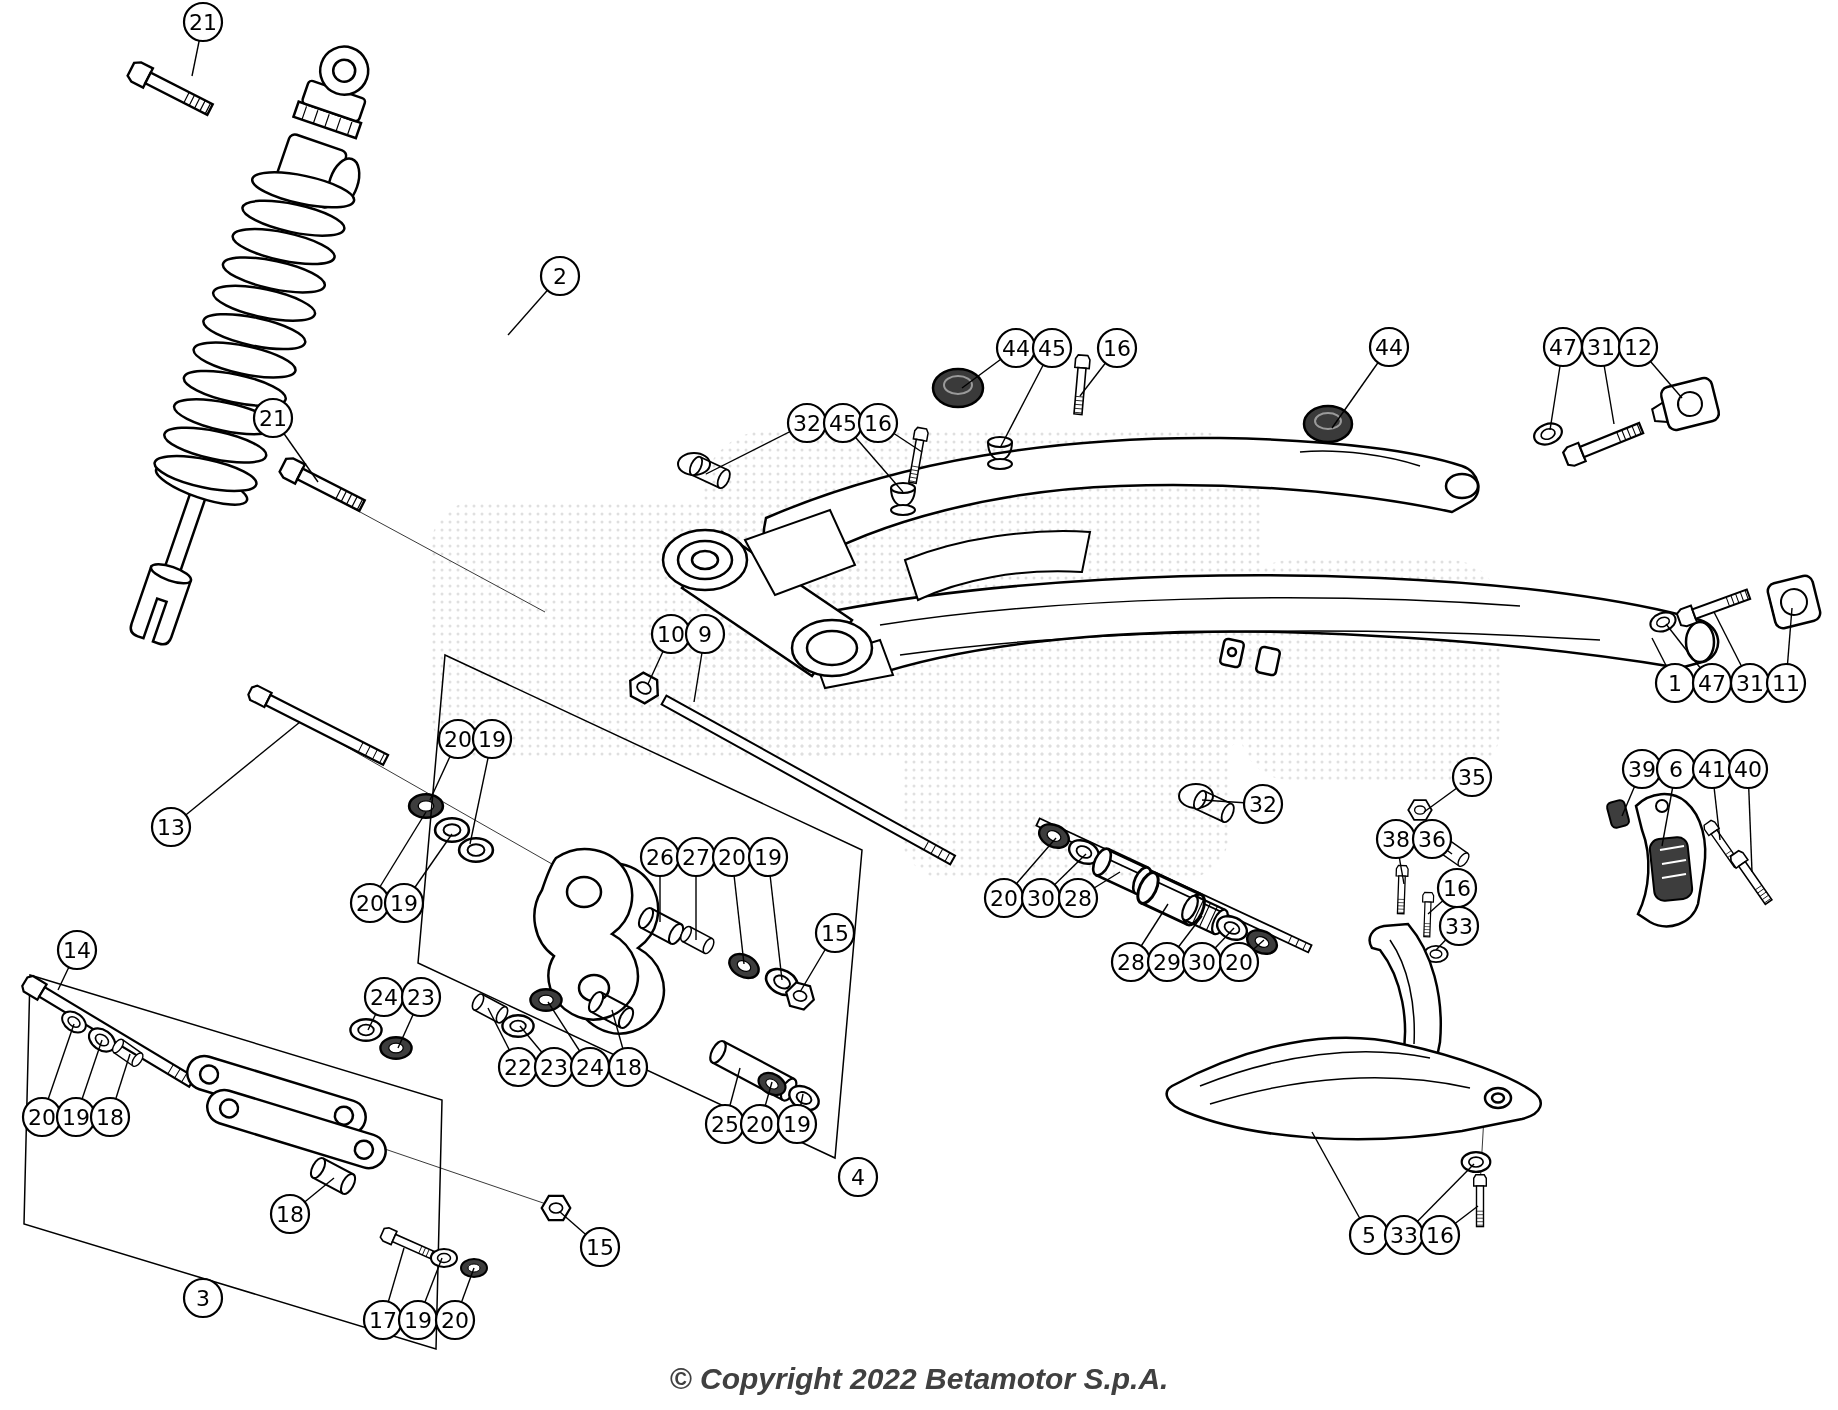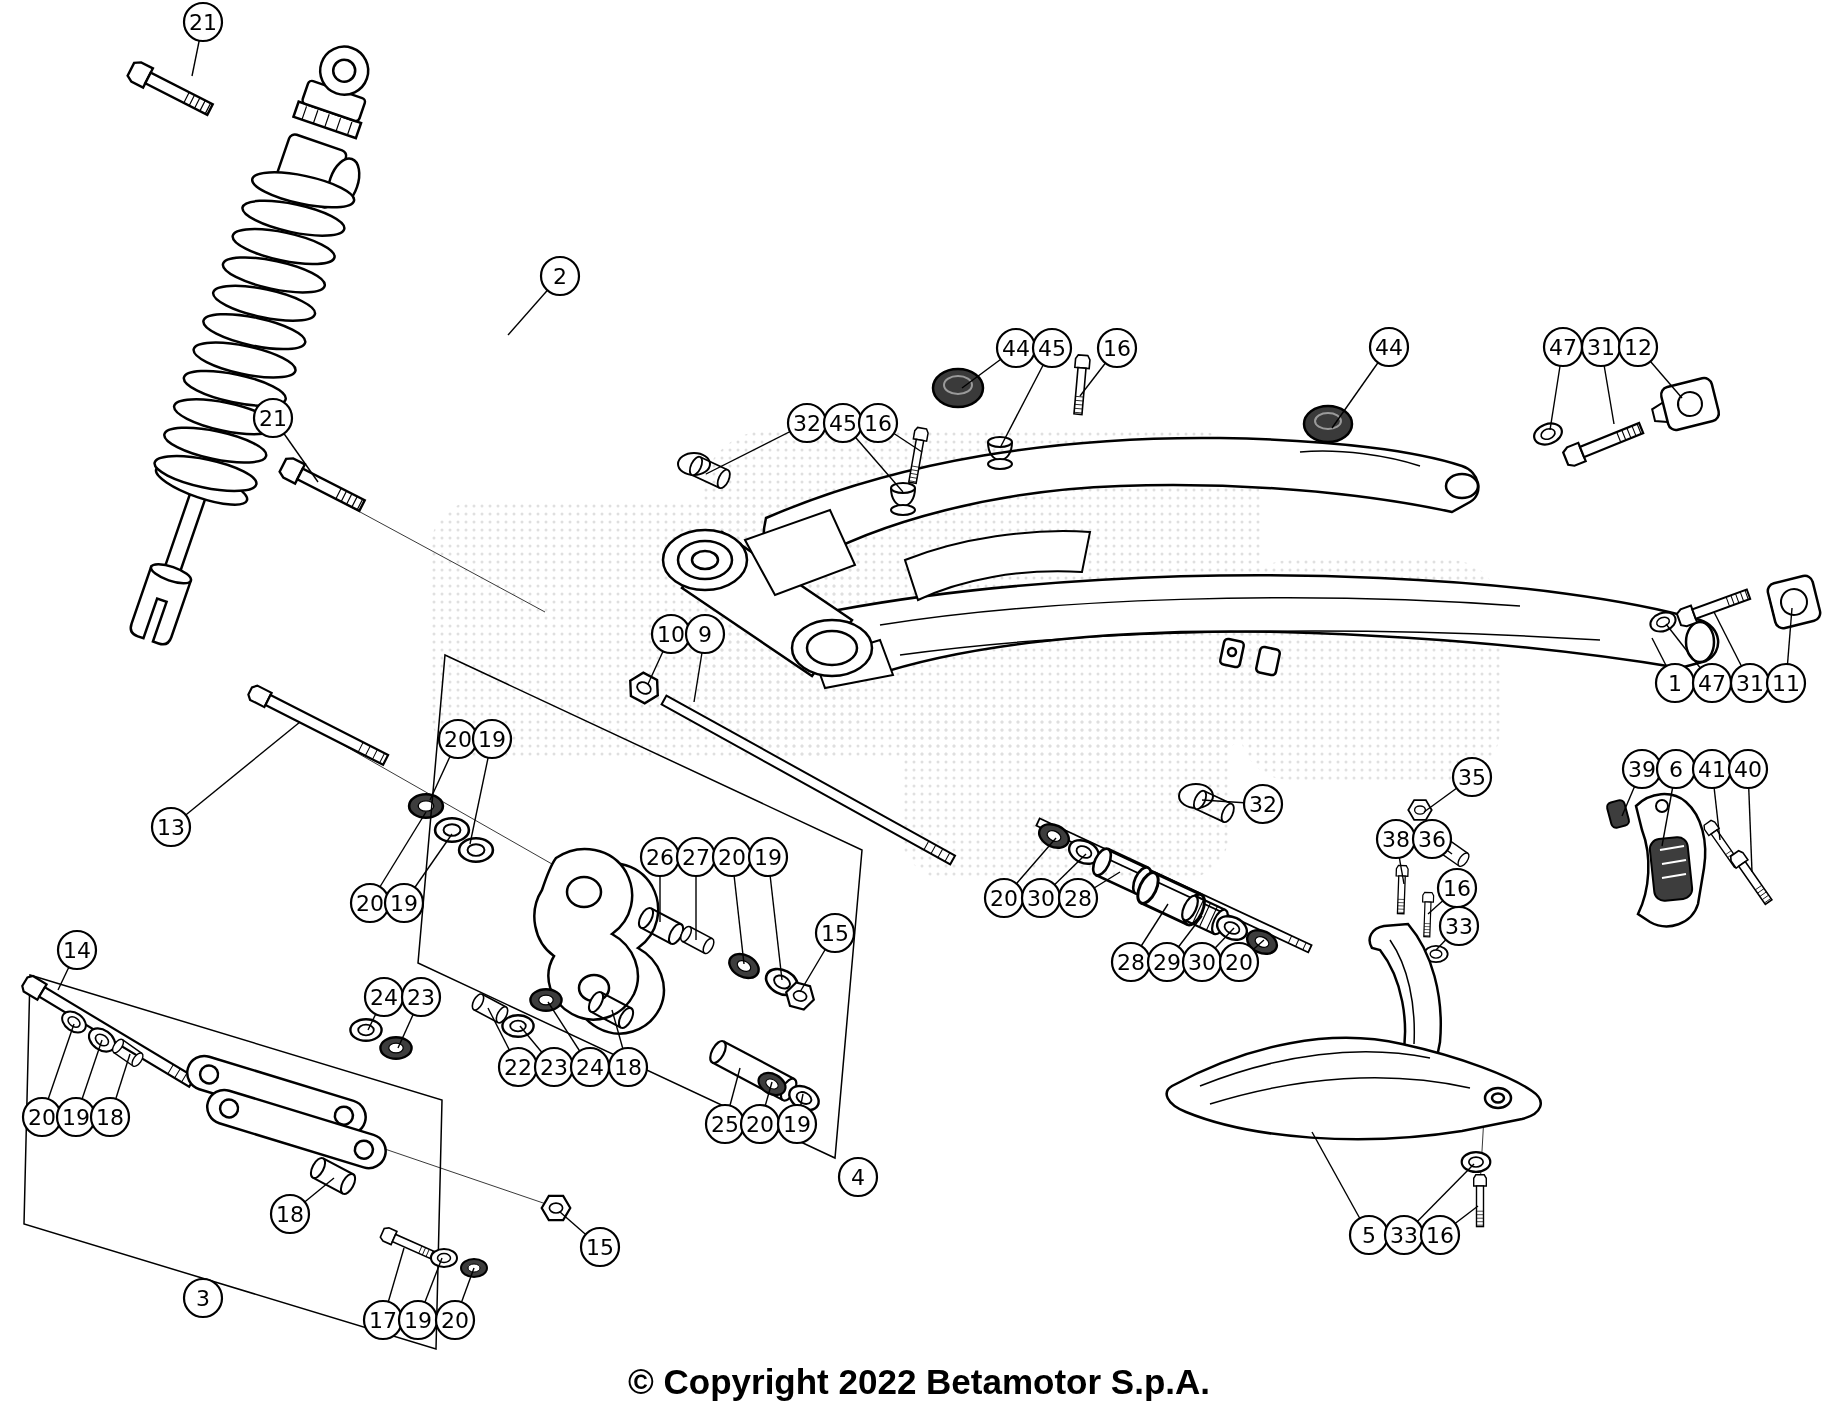--- a/index.html
+++ b/index.html
@@ -1,20 +1,20 @@
 <!DOCTYPE html>
 <html><head>
 <meta charset="utf-8">
 <style>
   html,body{margin:0;padding:0;background:#ffffff;}
   .stage{position:relative;width:1838px;height:1410px;background:#ffffff;overflow:hidden;
          font-family:"DejaVu Sans",sans-serif;border-radius:17px;}
   .stage svg{position:absolute;left:0;top:0;}
   .copyright{position:absolute;left:0;top:1362px;width:100%;text-align:center;
-             font-family:"Liberation Sans",sans-serif;font-weight:bold;font-size:35px;color:#000000;}
+             font-family:"Liberation Sans",sans-serif;font-weight:bold;font-size:30px;color:#404040;font-style:italic;}
 </style>
 </head>
 <body>
 
 <div class="stage">
 <svg width="1838" height="1410" viewBox="0 0 1838 1410" xmlns="http://www.w3.org/2000/svg">
   <defs>
     <pattern id="dots" width="8" height="8" patternUnits="userSpaceOnUse">
       <circle cx="2" cy="2" r="1.5" fill="#c6c6c6"></circle>
     </pattern>

